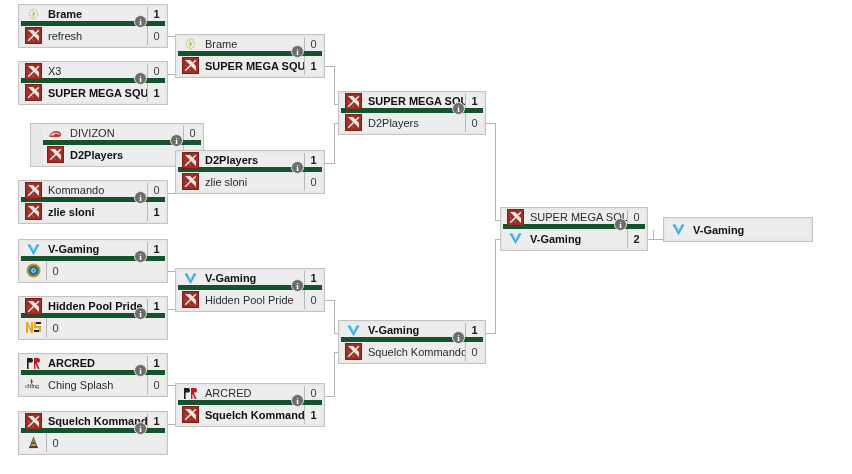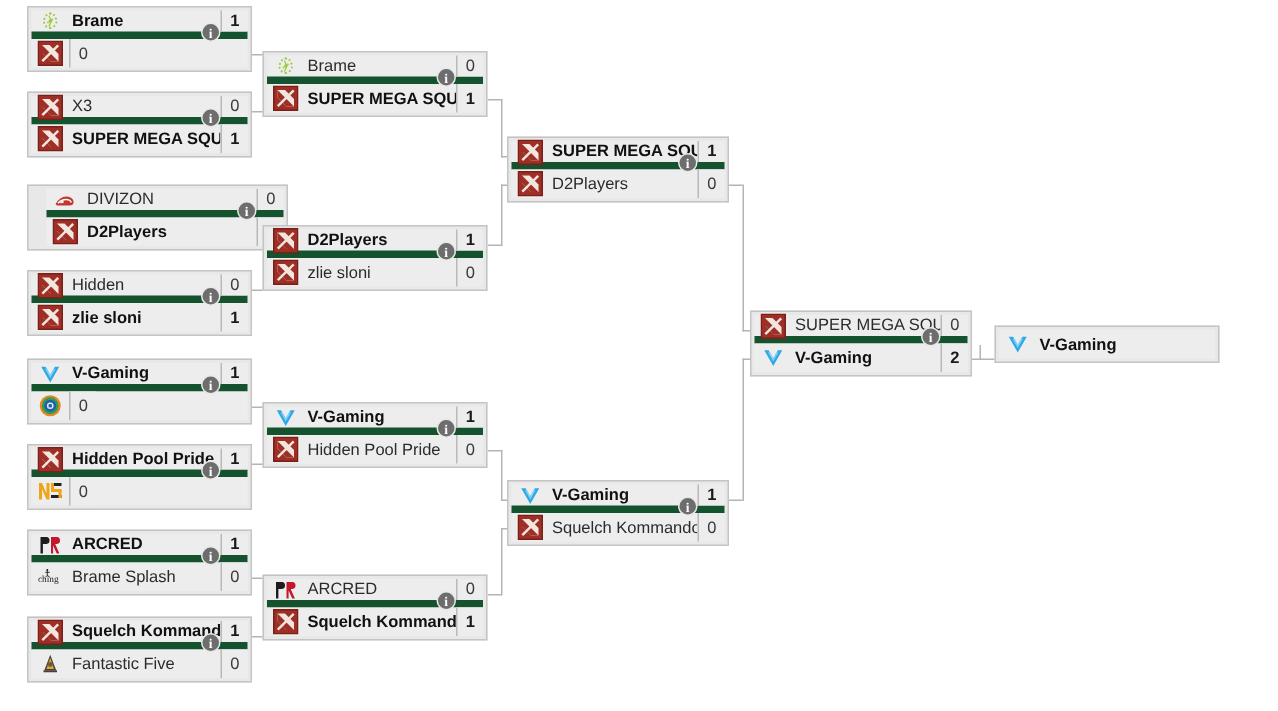--- a/index.html
+++ b/index.html
@@ -133,20 +133,21 @@
         <div class="logo">
           <span class="ic-wrap">
             <svg class="ic" viewBox="0 0 17 17">
         <rect x="0.5" y="0.5" width="16" height="16" fill="#9d2f26" stroke="#7b2018"></rect>
         <path d="M3 3 L8 3 L14 9 L14 14 L9 14 L3 8 Z" fill="#f2e6df"></path>
         <path d="M3 3 L3 8 L9 14 L14 14 Z" fill="#9d2f26"></path>
         <path d="M3.2 13.8 L13.8 3.2" stroke="#f2e6df" stroke-width="1.6" fill="none"></path>
       </svg>
           </span>
         </div>
+        <div class="name">refresh</div>
         <div class="score">0</div>
       </div>
     </div>
     <div class="match" style="left: 18px; top: 61px; width: 150px;">
       <div class="row top">
         <div class="logo">
           <span class="ic-wrap">
             <svg class="ic" viewBox="0 0 17 17">
         <rect x="0.5" y="0.5" width="16" height="16" fill="#9d2f26" stroke="#7b2018"></rect>
         <path d="M3 3 L8 3 L14 9 L14 14 L9 14 L3 8 Z" fill="#f2e6df"></path>
@@ -167,21 +168,21 @@
         <path d="M3 3 L8 3 L14 9 L14 14 L9 14 L3 8 Z" fill="#f2e6df"></path>
         <path d="M3 3 L3 8 L9 14 L14 14 Z" fill="#9d2f26"></path>
         <path d="M3.2 13.8 L13.8 3.2" stroke="#f2e6df" stroke-width="1.6" fill="none"></path>
       </svg>
           </span>
         </div>
         <div class="name win">SUPER MEGA SQUAD</div>
         <div class="score win">1</div>
       </div>
     </div>
-    <div class="match" style="left: 18px; top: 123px; width: 174px; padding-left: 12px;">
+    <div class="match" style="left: 30px; top: 123px; width: 174px; padding-left: 12px;">
       <div class="row top">
         <div class="logo">
           <span class="ic-wrap">
             <svg class="ic" viewBox="0 0 17 17">
         <path d="M2 11 Q5 6 9 6 Q13 6 14 9 Q14.5 12 11 12 L3 12 Z" fill="#c0392b"></path>
         <path d="M3.5 10.5 Q6 8 9 8 Q12 8 12.5 10" stroke="#fff" stroke-width="0.9" fill="none"></path>
         <ellipse cx="6" cy="9.6" rx="1.6" ry="0.9" fill="#e9e9e9"></ellipse>
       </svg>
           </span>
         </div>
@@ -209,21 +210,21 @@
         <div class="logo">
           <span class="ic-wrap">
             <svg class="ic" viewBox="0 0 17 17">
         <rect x="0.5" y="0.5" width="16" height="16" fill="#9d2f26" stroke="#7b2018"></rect>
         <path d="M3 3 L8 3 L14 9 L14 14 L9 14 L3 8 Z" fill="#f2e6df"></path>
         <path d="M3 3 L3 8 L9 14 L14 14 Z" fill="#9d2f26"></path>
         <path d="M3.2 13.8 L13.8 3.2" stroke="#f2e6df" stroke-width="1.6" fill="none"></path>
       </svg>
           </span>
         </div>
-        <div class="name">Hidden</div>
+        <div class="name">Kommando</div>
         <div class="score">0</div>
         <div class="infoicon">i</div>
       </div>
       <div class="row">
         <div class="logo">
           <span class="ic-wrap">
             <svg class="ic" viewBox="0 0 17 17">
         <rect x="0.5" y="0.5" width="16" height="16" fill="#9d2f26" stroke="#7b2018"></rect>
         <path d="M3 3 L8 3 L14 9 L14 14 L9 14 L3 8 Z" fill="#f2e6df"></path>
         <path d="M3 3 L3 8 L9 14 L14 14 Z" fill="#9d2f26"></path>
@@ -313,21 +314,21 @@
       <div class="row">
         <div class="logo">
           <span class="ic-wrap">
             <svg class="ic" viewBox="0 0 26 17">
         <text x="0.5" y="13.5" font-family="Liberation Serif, serif" font-size="9.5" fill="#1a1a1a">ching</text>
         <path d="M10 2 L10 7 M8 4 L12.5 4 M10 7 L8 9 M10 7 L12.5 9" stroke="#1a1a1a" stroke-width="0.9" fill="none"></path>
         <circle cx="10" cy="1.6" r="1" fill="#1a1a1a"></circle>
       </svg>
           </span>
         </div>
-        <div class="name">Brame Splash</div>
+        <div class="name">Ching Splash</div>
         <div class="score">0</div>
       </div>
     </div>
     <div class="match" style="left: 18px; top: 411px; width: 150px;">
       <div class="row top">
         <div class="logo">
           <span class="ic-wrap">
             <svg class="ic" viewBox="0 0 17 17">
         <rect x="0.5" y="0.5" width="16" height="16" fill="#9d2f26" stroke="#7b2018"></rect>
         <path d="M3 3 L8 3 L14 9 L14 14 L9 14 L3 8 Z" fill="#f2e6df"></path>
@@ -344,21 +345,20 @@
         <div class="logo">
           <span class="ic-wrap">
             <svg class="ic" viewBox="0 0 17 17">
         <path d="M8.5 2.5 L12.5 13 L4.5 13 Z" fill="#4a4236"></path>
         <path d="M8.5 4.5 L11 12 L6 12 Z" fill="#e0a63a"></path>
         <circle cx="8.5" cy="9" r="1.6" fill="#6b5b3a"></circle>
         <path d="M4 13.5 L13 13.5" stroke="#4a4236" stroke-width="1.2"></path>
       </svg>
           </span>
         </div>
-        <div class="name">Fantastic Five</div>
         <div class="score">0</div>
       </div>
     </div>
     <div class="match" style="left: 175px; top: 34px; width: 150px;">
       <div class="row top">
         <div class="logo">
           <span class="ic-wrap">
             <svg class="ic" viewBox="0 0 17 17">
         <g fill="#9ac93a">
           <circle cx="8.5" cy="3" r="0.8"></circle>

